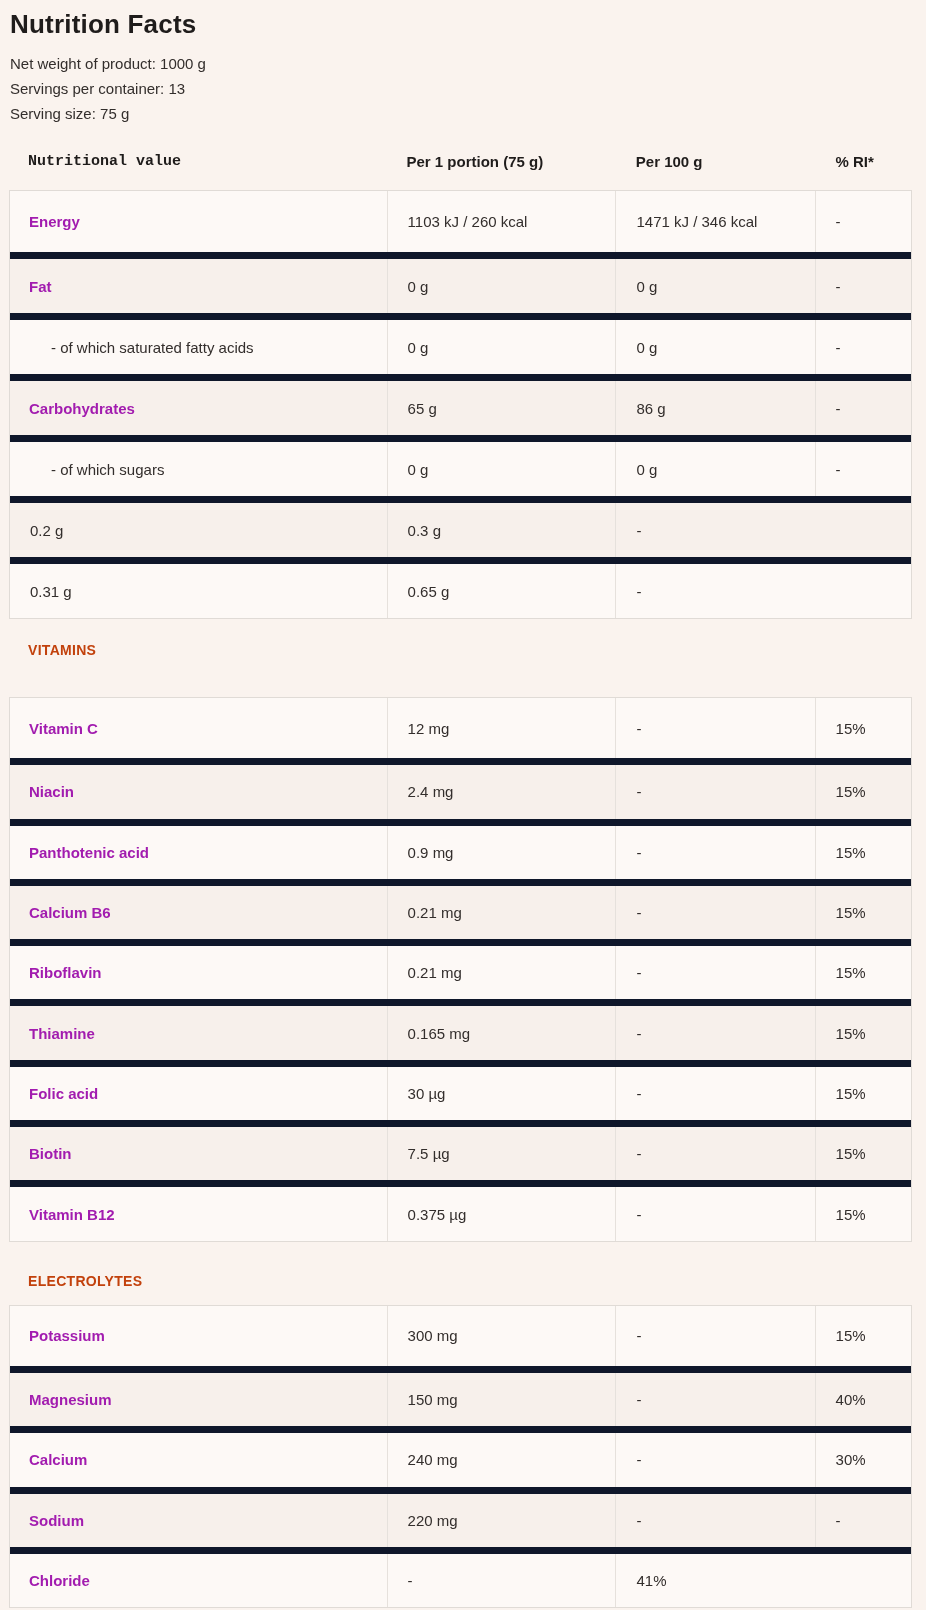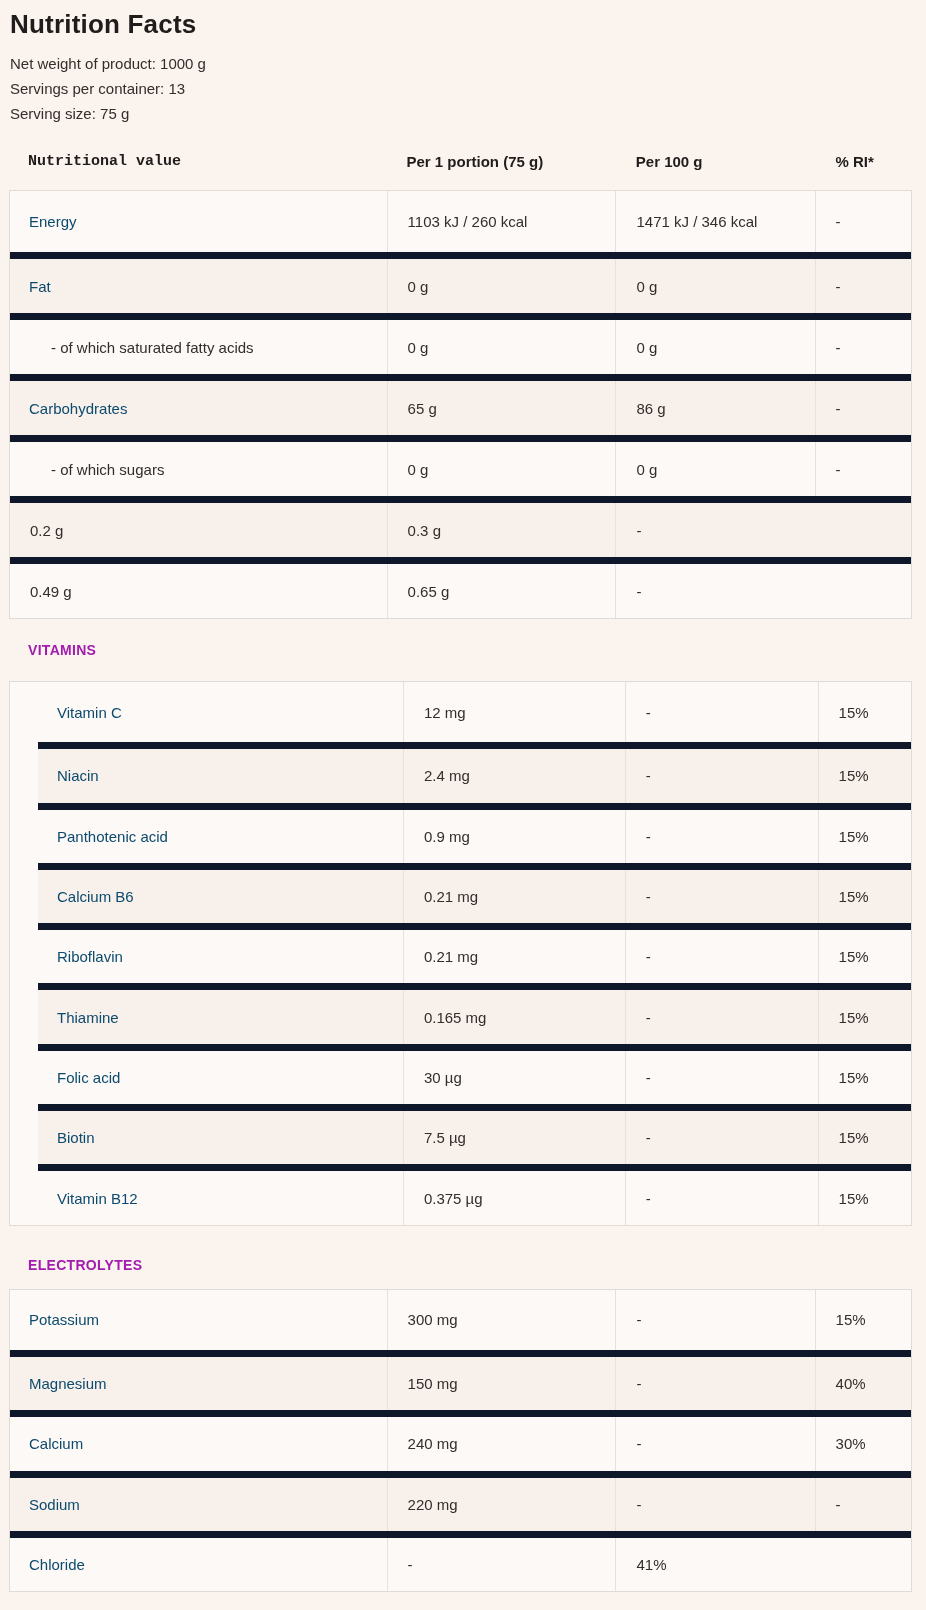--- a/index.html
+++ b/index.html
@@ -54,38 +54,38 @@
   .cell {
     display: flex;
     align-items: center;
     height: 100%;
     padding-left: 20px;
     color: #332E2C;
   }
   .cell + .cell { border-left: 1px solid #E6E1DC; }
   .cell.label {
     padding-left: 19px;
-    font-weight: 400;
-    color: #0c4a6e;
+    font-weight: 700;
+    color: #a21caf;
   }
   .cell.label.sub {
     padding-left: 41px;
     font-weight: 400;
     color: #332E2C;
   }
   .section-heading {
     margin: 25px 0 0 28px;
     font-size: 14px;
     line-height: 13px;
     font-weight: 700;
     letter-spacing: 0.3px;
-    color: #a21caf;
+    color: #c2410c;
   }
   .section-heading.elec { margin-top: 33px; }
-  .t2 { margin-top: 24px; padding-left: 28px; }
+  .t2 { margin-top: 40px; }
   .t3 { margin-top: 17px; }
 </style>
 </head>
 <body>
 
 <div class="title">Nutrition Facts</div>
 
 <div class="meta">
   <div>Net weight of product: 1000 g</div>
   <div>Servings per container: 13</div>
@@ -129,21 +129,21 @@
     <div class="cell">0 g</div>
     <div class="cell">0 g</div>
     <div class="cell">-</div>
   </div>
   <div class="row">
     <div class="cell">0.2 g</div>
     <div class="cell">0.3 g</div>
     <div class="cell">-</div>
   </div>
   <div class="row">
-    <div class="cell">0.49 g</div>
+    <div class="cell">0.31 g</div>
     <div class="cell">0.65 g</div>
     <div class="cell">-</div>
   </div>
 </div>
 
 <div class="section-heading">VITAMINS</div>
 
 <div class="ntable t2">
   <div class="row">
     <div class="cell label">Vitamin C</div>

